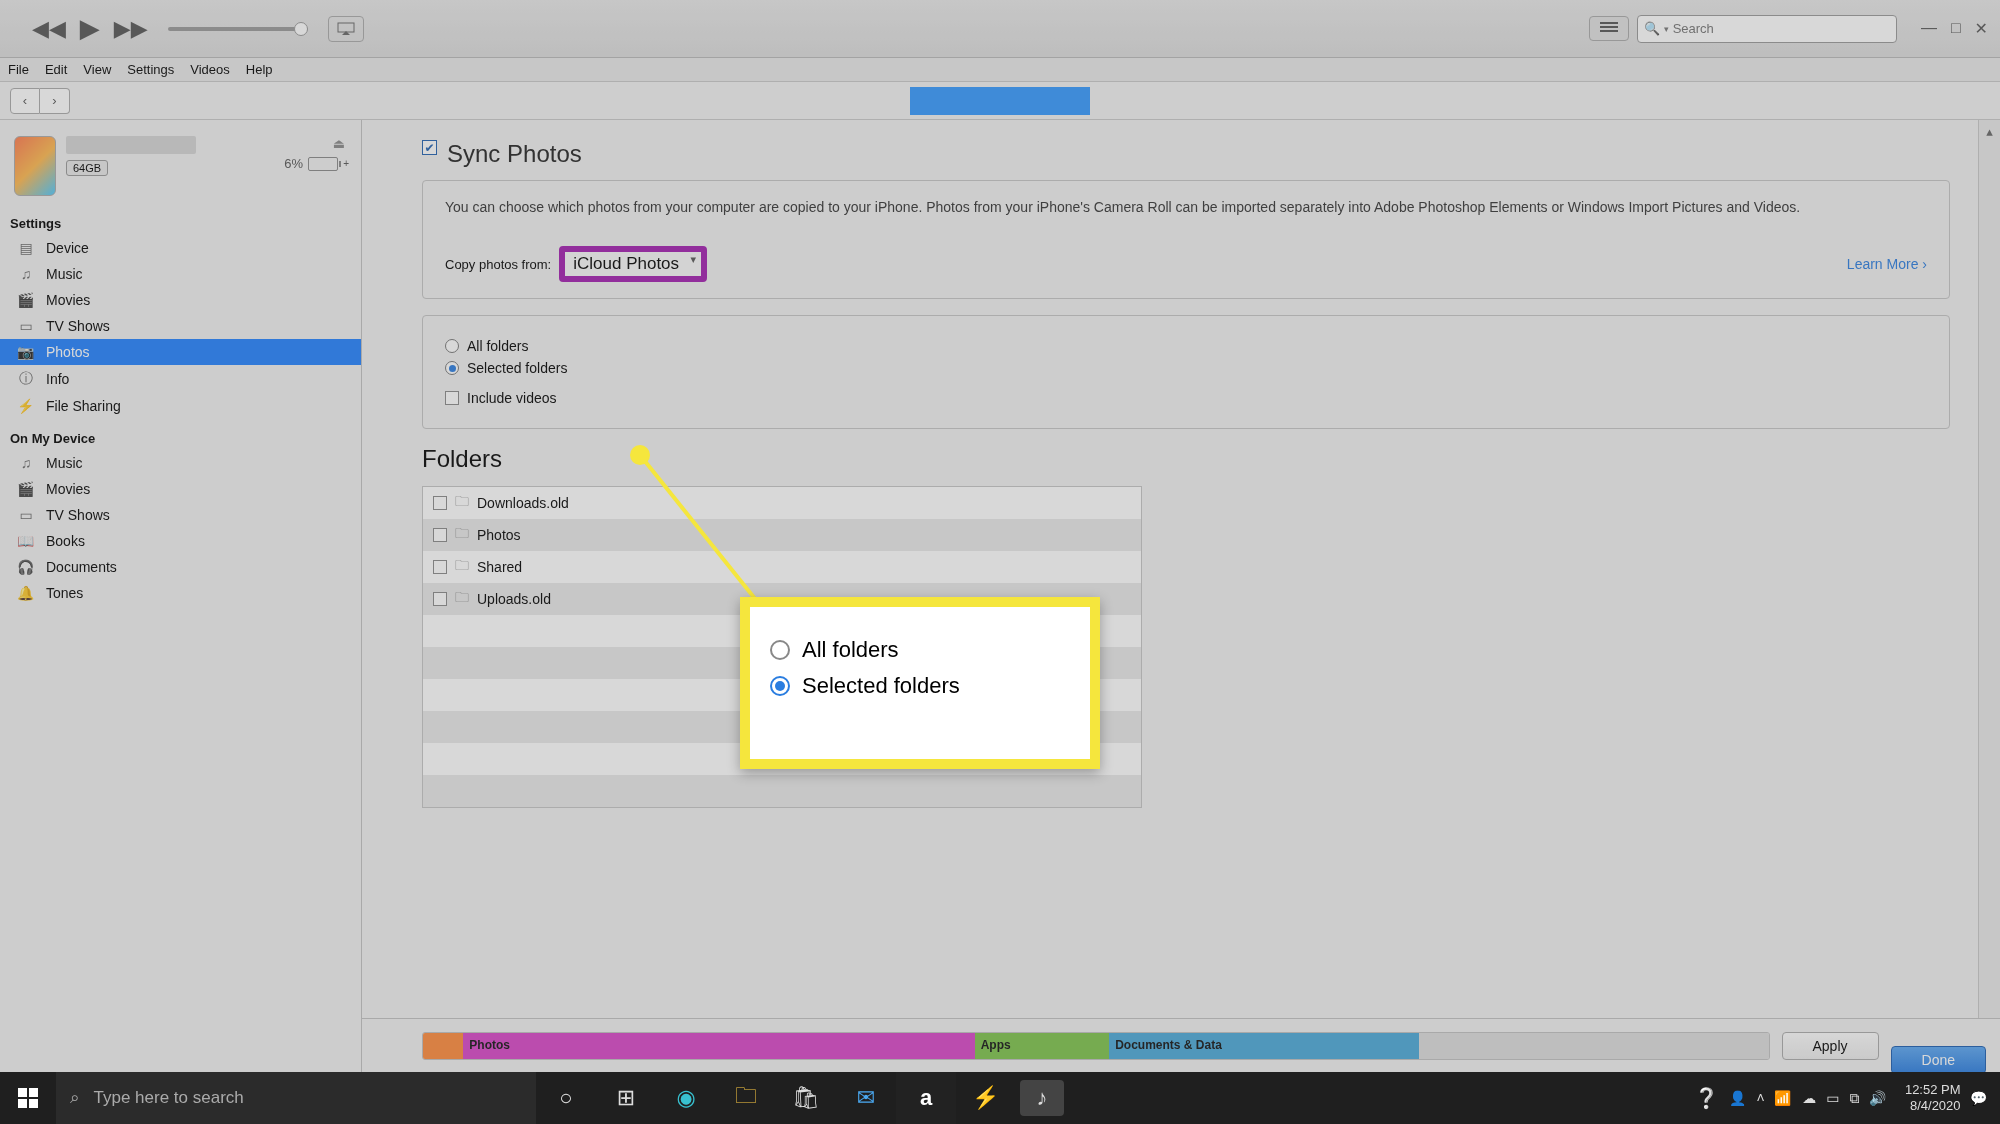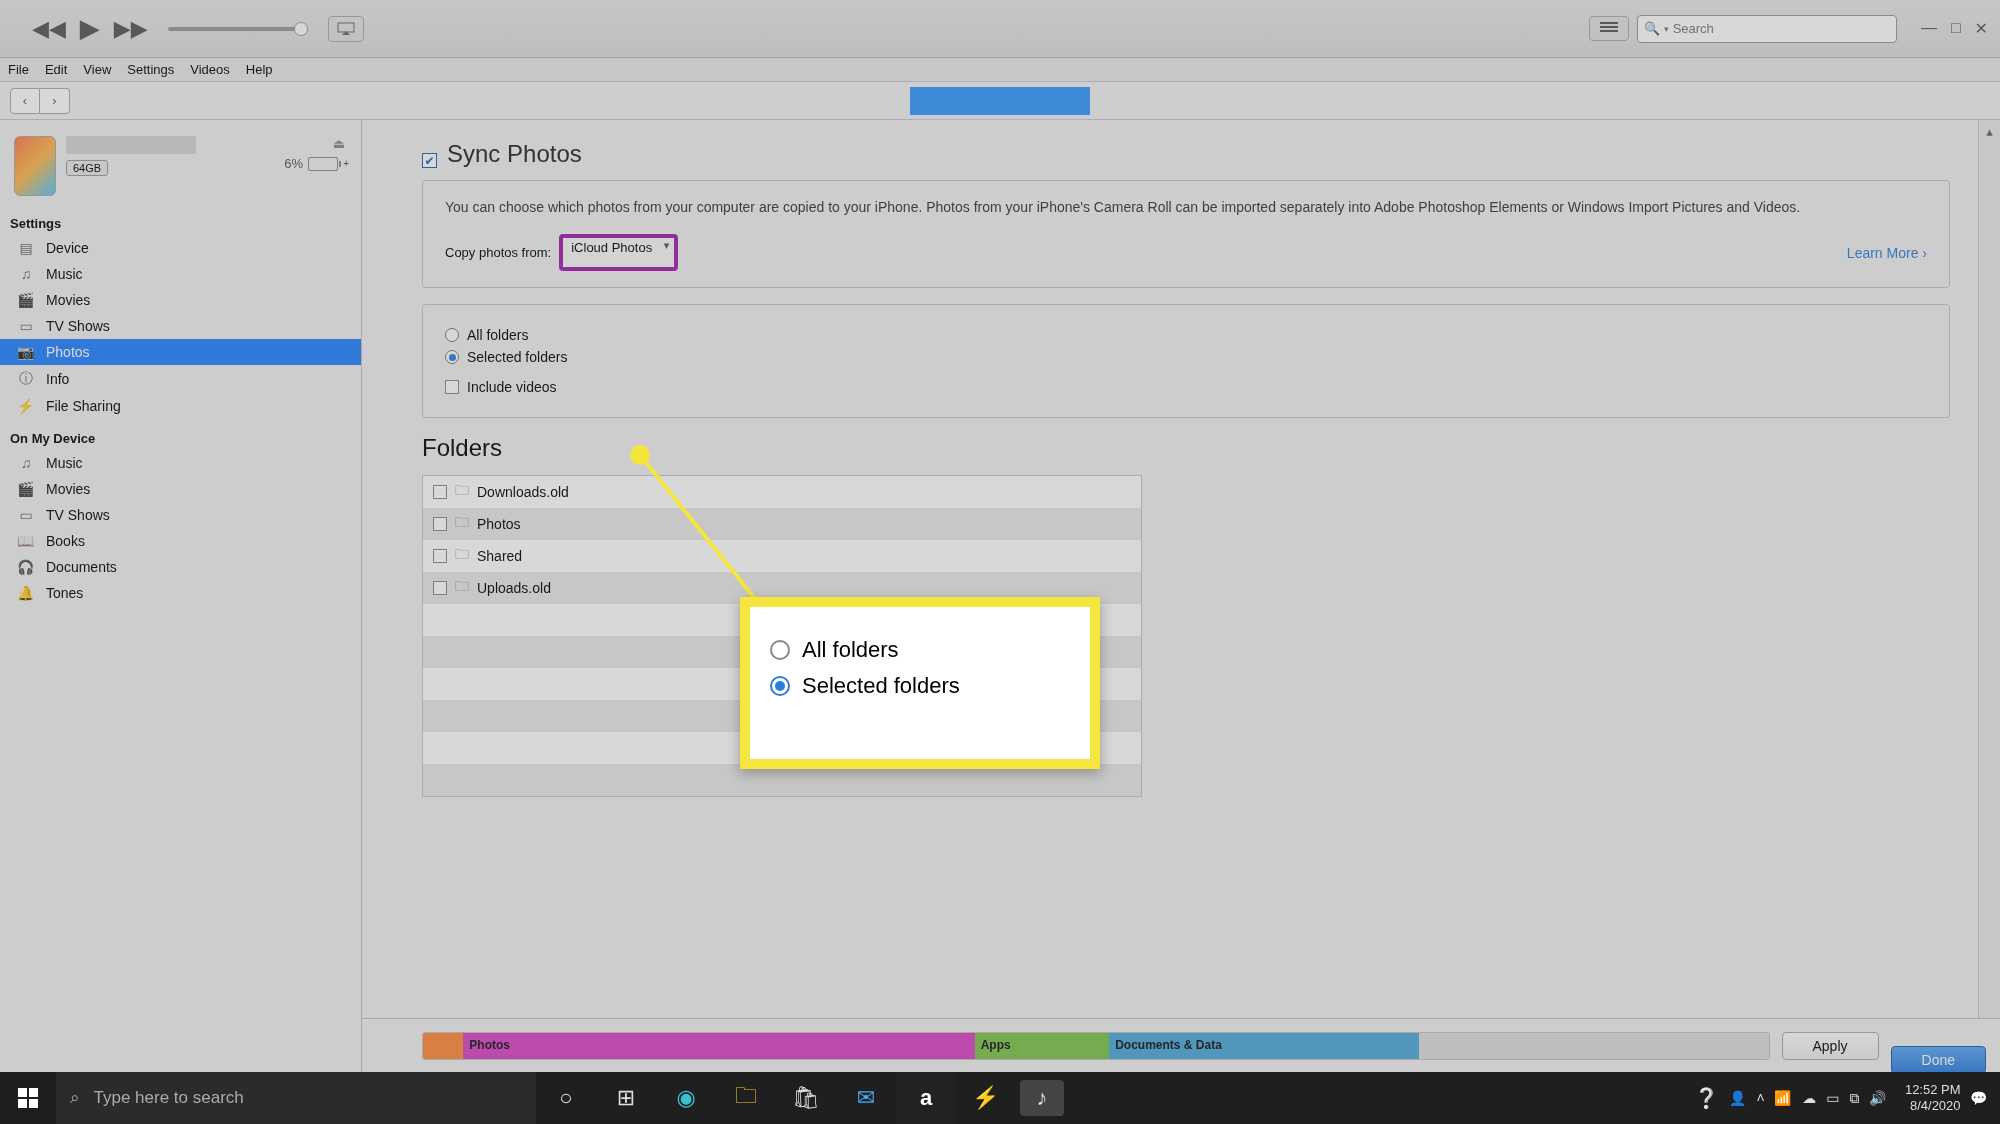--- a/index.html
+++ b/index.html
@@ -49,28 +49,28 @@
 
 .section-label { font-weight: bold; padding: 12px 10px 4px 10px; font-size: 13px; }
 .side-item { display: flex; align-items: center; gap: 10px; padding: 5px 16px; font-size: 14px; cursor: pointer; }
 .side-item.selected { background: #2080ff; color: #fff; }
 .side-icon { width: 20px; color: #666; display: inline-flex; justify-content: center; }
 .side-item.selected .side-icon { color: #fff; }
 
 
 .content-pane { flex: 1; position: relative; display: flex; flex-direction: column; }
 .content-scroll { flex: 1; padding: 20px 50px 10px 60px; overflow: hidden; position: relative; }
-.sync-title-row { display: flex; align-items: flex-end; gap: 10px; margin-bottom: 12px; }
+.sync-title-row { display: flex; align-items: flex-start; gap: 10px; margin-bottom: 12px; }
 .chk { width: 15px; height: 15px; border: 1px solid #2060b0; display: inline-flex; align-items: center; justify-content: center; background: #fff; }
 .chk.checked::after { content: '✔'; color: #2060b0; font-size: 12px; }
 .sync-title { font-size: 24px; color: #222; }
 .panel { border: 1px solid #c4c4c4; border-radius: 4px; padding: 16px 22px; margin-bottom: 16px; }
-.desc-text { color: #333; font-size: 14px; line-height: 1.5; margin-bottom: 16px; }
+.desc-text { color: #333; font-size: 14px; line-height: 1.5; margin-bottom: 28px; }
 .copy-row { display: flex; align-items: center; gap: 8px; }
-.dropdown { border: 4px solid #a21caf; border-radius: 4px; padding: 2px 22px 12px 8px; background: #f8f8f8; position: relative; font-size: 13px; }
+.dropdown { border: 6px solid #a21caf; border-radius: 4px; padding: 2px 22px 2px 8px; background: #f8f8f8; position: relative; font-size: 17px; }
 .dropdown::after { content: '▾'; position: absolute; right: 5px; top: 1px; font-size: 11px; color: #555; }
 .learnmore { margin-left: auto; color: #2a7de0; font-size: 14px; }
 .learnmore::after { content: ' ›'; }
 .radio-row, .check-row { display: flex; align-items: center; gap: 8px; margin: 6px 0; font-size: 14px; }
 .radio { width: 14px; height: 14px; border: 1px solid #777; border-radius: 50%; display: inline-flex; align-items: center; justify-content: center; background: #fff; }
 .radio.sel::after { content: ''; width: 7px; height: 7px; border-radius: 50%; background: #2a7de0; }
 .checkbox { width: 14px; height: 14px; border: 1px solid #888; background: #fff; }
 .folders-title { font-size: 24px; margin: 14px 0 13px 0; }
 .folder-table { border: 1px solid #c4c4c4; width: 720px; }
 .folder-row { display: flex; align-items: center; gap: 8px; height: 32px; padding: 0 10px; font-size: 14px; }

